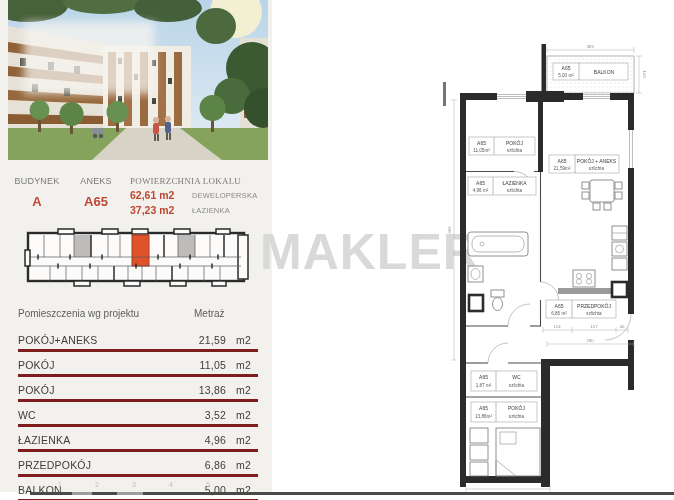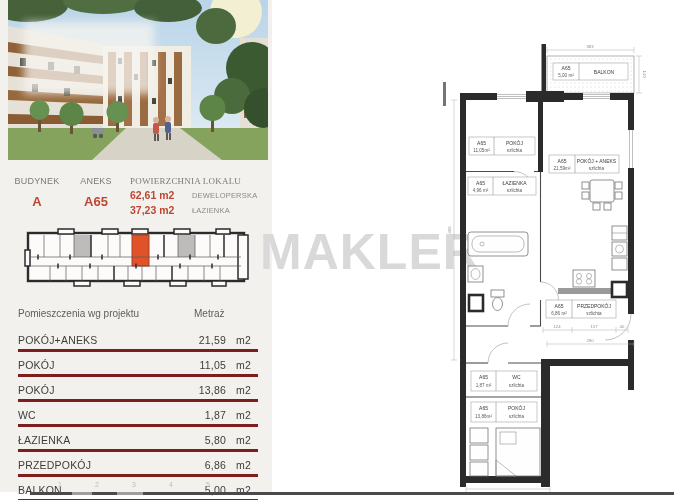--- a/index.html
+++ b/index.html
@@ -258,26 +258,26 @@
         <span class="ra">11,05</span>
         <span class="ru">m2</span>
       </div>
       <div class="rrow">
         <span class="rn">POKÓJ</span>
         <span class="ra">13,86</span>
         <span class="ru">m2</span>
       </div>
       <div class="rrow">
         <span class="rn">WC</span>
-        <span class="ra">1,87</span>
+        <span class="ra">3,52</span>
         <span class="ru">m2</span>
       </div>
       <div class="rrow">
         <span class="rn">ŁAZIENKA</span>
-        <span class="ra">5,80</span>
+        <span class="ra">4,96</span>
         <span class="ru">m2</span>
       </div>
       <div class="rrow">
         <span class="rn">PRZEDPOKÓJ</span>
         <span class="ra">6,86</span>
         <span class="ru">m2</span>
       </div>
       <div class="rrow">
         <span class="rn">BALKON</span>
         <span class="ra">5,00</span>

